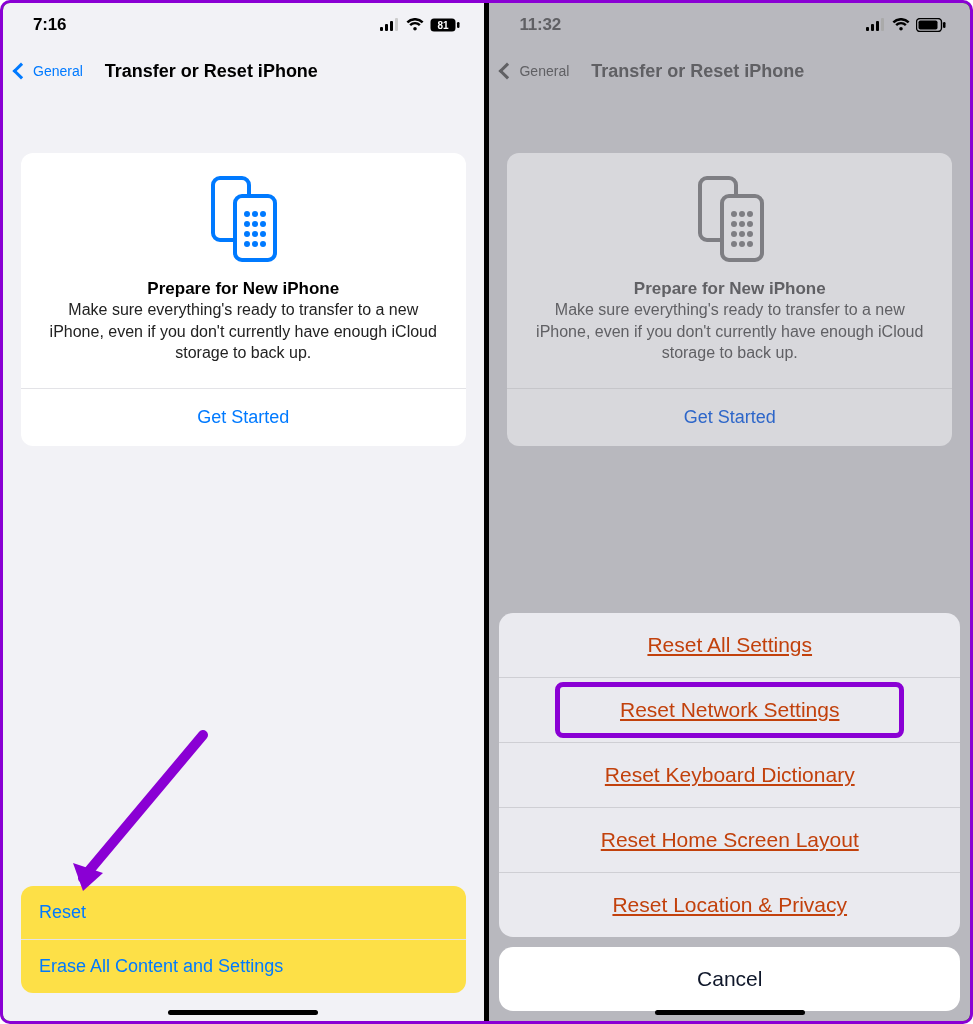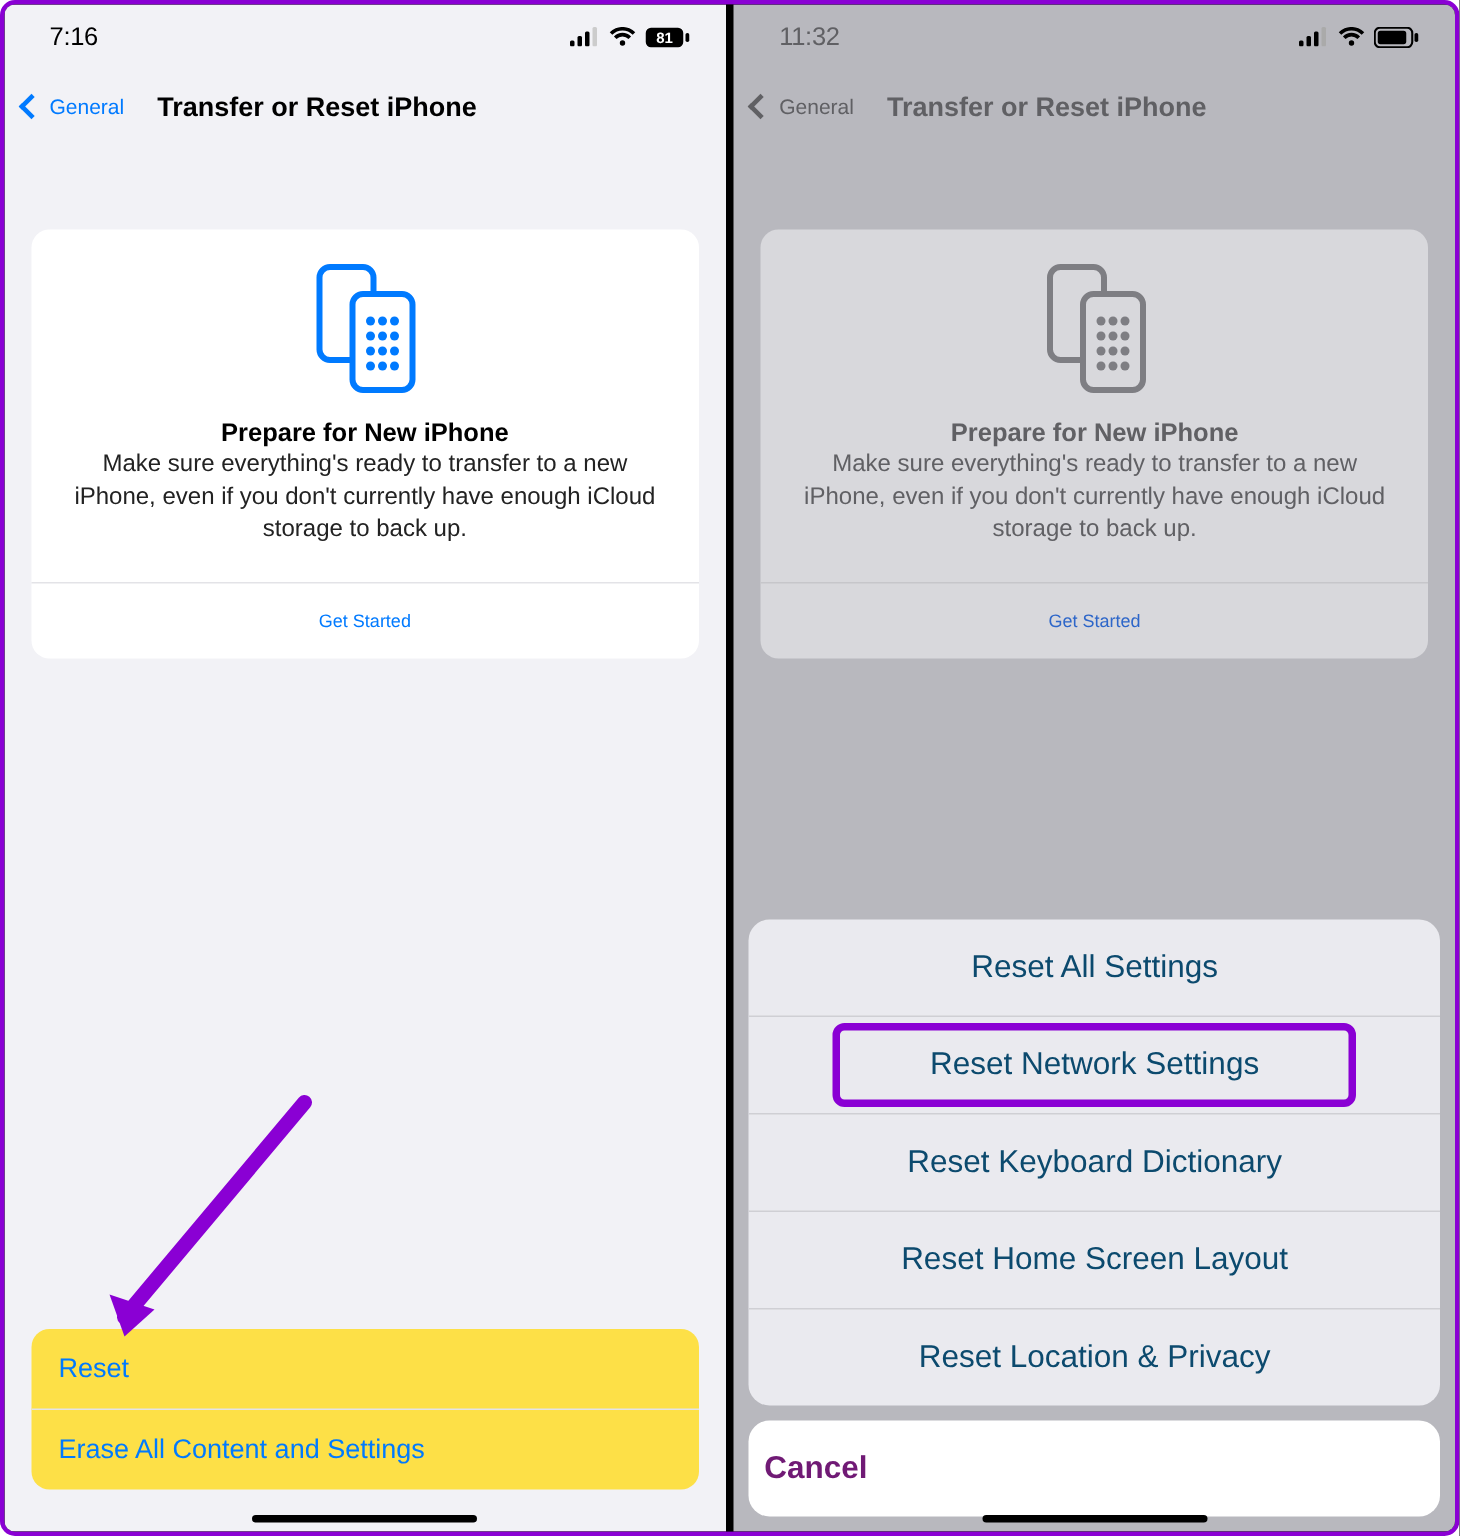--- a/index.html
+++ b/index.html
@@ -33,21 +33,21 @@
   }
   
   .status-bar {
     height: 44px;
     display: flex;
     justify-content: space-between;
     align-items: center;
     padding: 0 24px 0 30px;
   }
   .sb-time {
-    font-weight: 400;
+    font-weight: 700;
     font-size: 17px;
     color: #000;
     letter-spacing: -0.2px;
     text-align: center;
   }
   .sb-icons {
     display: flex;
     align-items: flex-start;
     gap: 6px;
   }
@@ -127,21 +127,21 @@
   }
   .card-sep {
     height: 1px;
     background: #e3e3e7;
     margin: 0 -20px;
   }
   .dimmed .card-sep { background: #c6c6ca; }
   .card-link {
     display: block;
     padding: 18px 0;
-    font-size: 12px;
+    font-size: 18px;
     color: #007aff;
     cursor: pointer;
   }
 
   
   .bottom-list {
     position: absolute;
     left: 18px; right: 18px;
     bottom: 28px;
     background: #fde047;
@@ -181,33 +181,34 @@
   .sheet-group {
     background: #eaeaef;
     border-radius: 14px;
     overflow: hidden;
     margin-bottom: 10px;
   }
   .sheet-row {
     padding: 20px 10px;
     text-align: center;
     font-size: 21px;
-    color: #0c4a6e;
+    color: #c2410c;
     cursor: pointer;
     border-top: 1px solid #cfcfd4;
+    text-decoration: underline;
   }
   .sheet-row:first-child { border-top: none; }
   .sheet-cancel {
     background: #fff;
     border-radius: 14px;
     padding: 20px 10px;
-    text-align: left;
+    text-align: center;
     font-size: 21px;
-    font-weight: 700;
-    color: #701a75;
+    font-weight: 400;
+    color: #0f172a;
     cursor: pointer;
   }
   .highlight-box {
     position: absolute;
     border: 5px solid #8a00d4;
     border-radius: 8px;
     pointer-events: none;
   }
 
   

